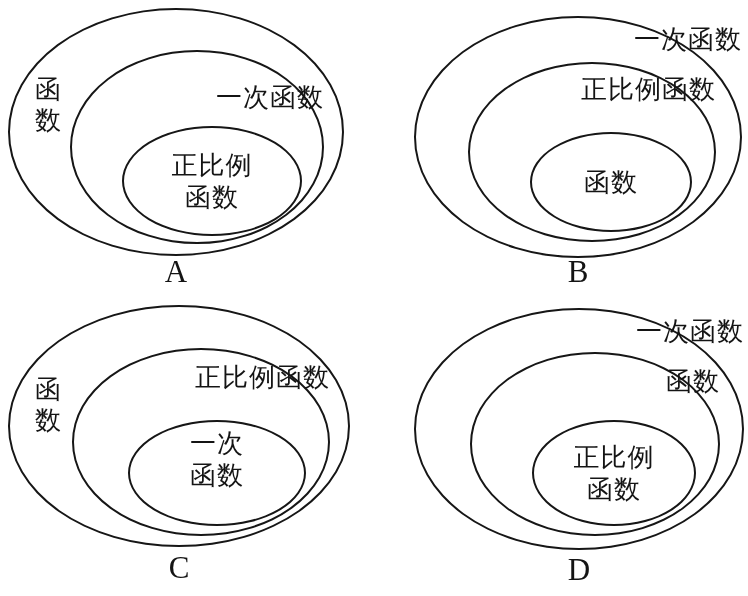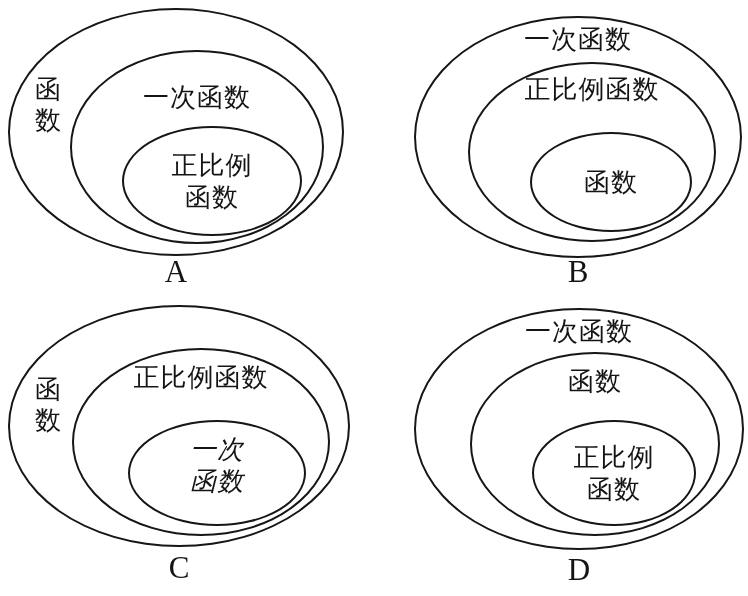--- a/index.html
+++ b/index.html
@@ -20,21 +20,21 @@
     background: transparent;
     box-sizing: border-box;
   }
   .label {
     position: absolute;
     font-size: 26px;
     font-weight: 500;
     color: #141414;
     letter-spacing: 1px;
   }
-  .h-label { text-align: center; }
+  .h-label { text-align: right; }
   .v-label {
     width: 30px;
     word-break: break-all;
     line-break: anywhere;
     line-height: 1.2;
     text-align: center;
     letter-spacing: 0;
   }
   .inner-label {
     display: flex;
@@ -77,21 +77,21 @@
     <div class="label inner-label" style="left:156px;top:132px;width:162px;height:100px;">函数</div>
     <div class="caption" style="left:40px;top:254px;width:328px;">B</div>
   </div>
 
   <div class="quad" style="left:0;top:298px;">
     <div class="ellipse" style="left:8px;top:7px;width:342px;height:242px;"></div>
     <div class="ellipse" style="left:72px;top:50px;width:258px;height:188px;"></div>
     <div class="ellipse" style="left:128px;top:122px;width:178px;height:106px;"></div>
     <div class="label v-label" style="left:33px;top:76px;">函数</div>
     <div class="label h-label" style="left:72px;top:62px;width:258px;">正比例函数</div>
-    <div class="label inner-label" style="left:128px;top:114px;width:178px;height:106px;font-style:italic;">一次
+    <div class="label inner-label" style="left:128px;top:108px;width:178px;height:106px;">一次
 函数</div>
     <div class="caption" style="left:8px;top:252px;width:342px;">C</div>
   </div>
 
   <div class="quad" style="left:374px;top:298px;">
     <div class="ellipse" style="left:40px;top:10px;width:330px;height:242px;"></div>
     <div class="ellipse" style="left:96px;top:54px;width:250px;height:184px;"></div>
     <div class="ellipse" style="left:158px;top:122px;width:164px;height:106px;"></div>
     <div class="label h-label" style="left:40px;top:16px;width:330px;">一次函数</div>
     <div class="label h-label" style="left:96px;top:66px;width:250px;">函数</div>

